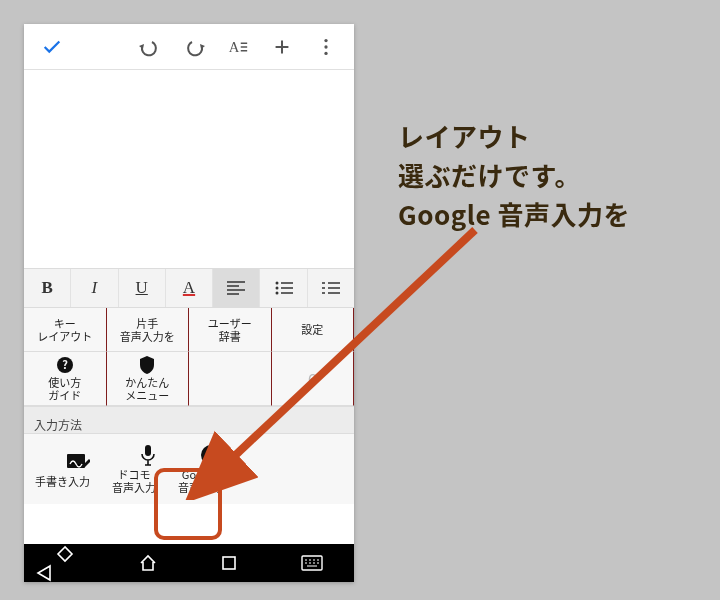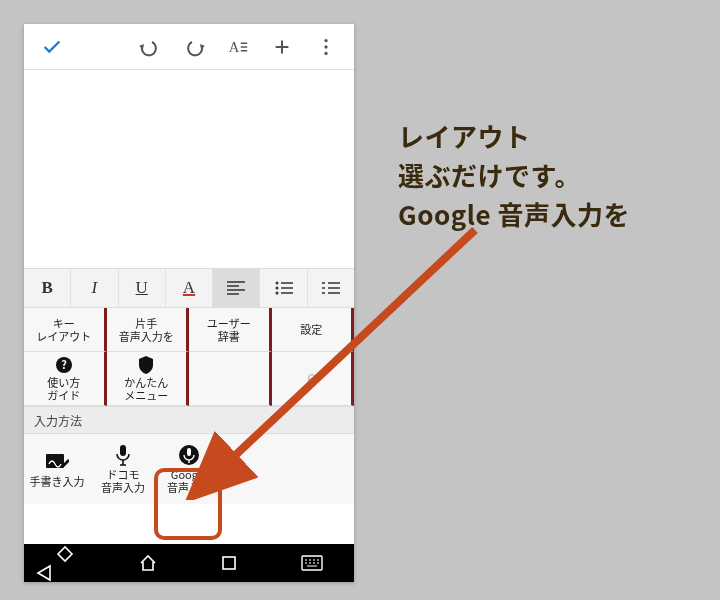--- a/index.html
+++ b/index.html
@@ -83,52 +83,52 @@
     height: 54px;
   }
   .ime-row.short { height: 44px; }
   .ime-cell {
     flex: 1;
     display: flex;
     flex-direction: column;
     align-items: center;
     justify-content: center;
     gap: 2px;
-    border-right: 3px solid #7f1d1d;
+    border-right: 1px solid #7f1d1d;
     border-bottom: 1px solid #ddd;
     text-align: center;
     line-height: 1.15;
     background: #f7f7f7;
     padding: 2px;
   }
   .ime-cell.off { color: #bbb; }
   .ime-cell .ic { height: 18px; display:flex; align-items:center; justify-content:center;}
 
   .ime-header {
     height: 28px;
     background: #ececec;
     display: flex;
-    align-items: center;
-    padding: 12px 10px;
+    align-items: flex-end;
+    padding: 0 10px;
     font-size: 12px;
     color: #444;
     border-top: 1px solid #ddd;
     border-bottom: 1px solid #ddd;
   }
 
   .ime-input-methods {
     display: flex;
     height: 70px;
     background: #f7f7f7;
   }
   .im-cell {
     flex: 1;
     display: flex;
     flex-direction: column;
-    align-items: center;
+    align-items: flex-end;
     justify-content: center;
     gap: 2px;
     font-size: 11px;
     text-align: center;
     line-height: 1.15;
     position: relative;
   }
   .im-cell .ic { height: 22px; display:flex; align-items:center; justify-content:center; }
   .highlight-box {
     position: absolute;

